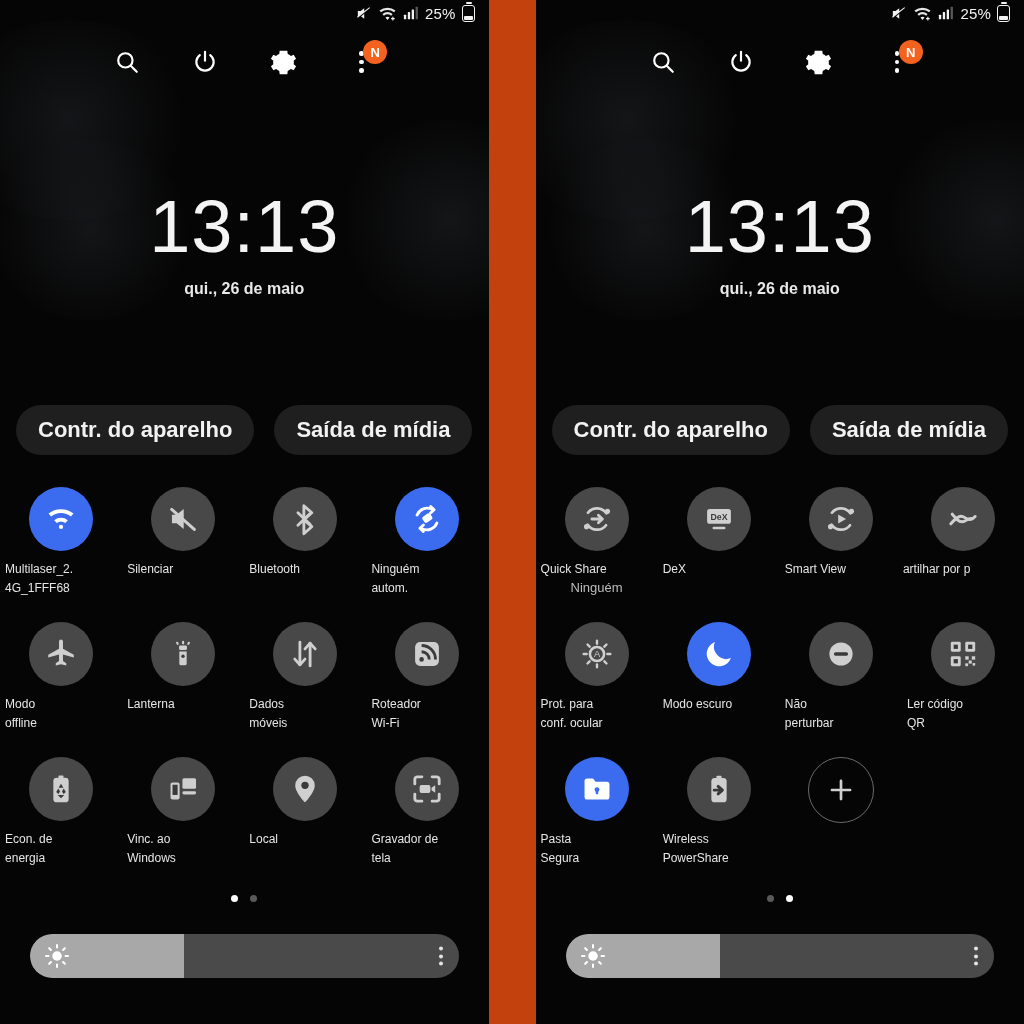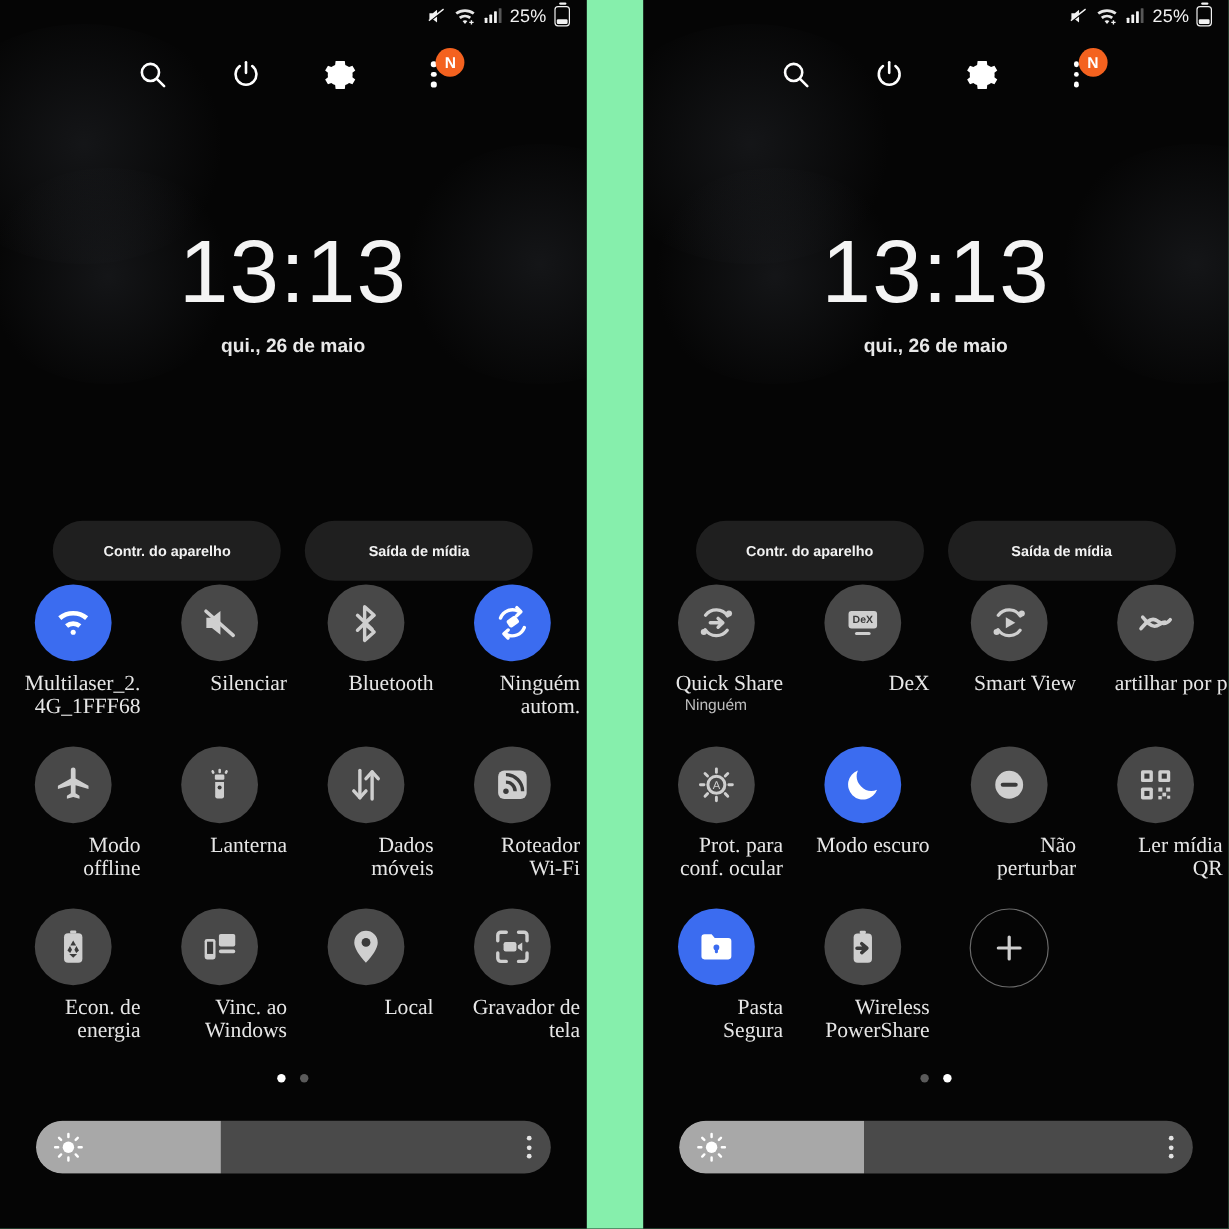--- a/index.html
+++ b/index.html
@@ -1,18 +1,18 @@
 <!DOCTYPE html>
 <html><head>
 <meta charset="utf-8">
 <style>
   html,body{margin:0;padding:0;background:#000;}
   body{width:1024px;height:1024px;overflow:hidden;font-family:"Liberation Sans",sans-serif;
        -webkit-font-smoothing:antialiased;}
-  .screen{position:relative;width:1024px;height:1024px;background:#86efac;display:flex;gap:47px;}
+  .screen{position:relative;width:1024px;height:1024px;background:#c2410c;display:flex;gap:47px;}
   .panel{position:relative;width:512px;height:1024px;background:#050505;overflow:hidden;}
   .panel.right{background:#050505;}
   .glow{position:absolute;border-radius:50%;pointer-events:none;
         background:radial-gradient(circle,rgba(60,64,72,.28) 0%,rgba(0,0,0,0) 70%);}
 
   
   .statusbar{position:absolute;top:0;left:0;right:0;height:26px;display:flex;align-items:center;
              justify-content:flex-end;gap:6px;padding-right:14px;box-sizing:border-box;}
   .sb-ico{display:inline-flex;align-items:center;justify-content:center;color:#f2f2f2;}
   .sb-text{color:#f2f2f2;font-size:15px;letter-spacing:.2px;font-family:"Liberation Sans",sans-serif;}
@@ -33,34 +33,34 @@
   .dots3 span{width:4.5px;height:4.5px;border-radius:50%;background:#fff;display:block;}
 
   
   .clockwrap{position:absolute;top:190px;left:0;right:0;text-align:center;}
   .clock{font-size:74px;line-height:74px;color:#f4f4f4;font-weight:300;letter-spacing:1px;
          font-family:"Liberation Sans",sans-serif;}
   .cdate{margin-top:16px;font-size:16px;color:#e8e8e8;font-weight:700;}
 
   
   .pills{position:absolute;top:405px;left:0;right:0;display:flex;justify-content:center;gap:20px;}
-  .pill{height:50px;min-width:190px;border-radius:26px;background:#1f1f1f;color:#f2f2f2;font-size:12px;
+  .pill{height:50px;min-width:190px;border-radius:26px;background:#1f1f1f;color:#f2f2f2;font-size:22px;
         display:flex;align-items:center;justify-content:center;padding:0 22px;box-sizing:border-box;
-        font-weight:bold;margin-top:29px;}
+        font-weight:bold;}
 
   
   .grid{position:absolute;top:487px;left:0;right:0;}
   .trow{display:flex;height:135px;}
   .tile{flex:1;display:flex;flex-direction:column;align-items:center;}
   .circle{width:64px;height:64px;border-radius:50%;background:#484848;display:flex;align-items:center;
           justify-content:center;}
   .circle.on{background:#3b6cf0;}
   .circle.add{background:transparent;border:1.6px solid #6a6a6a;}
-  .tlabel{margin-top:9px;font-size:18px;line-height:19px;color:#e6e6e6;text-align:right;width:112px;
-          white-space:pre-line;font-family:Liberation Serif, serif;}
+  .tlabel{margin-top:9px;font-size:12px;line-height:19px;color:#e6e6e6;text-align:left;width:112px;
+          white-space:pre-line;}
   .tsub{font-size:13px;color:#bdbdbd;text-align:center;margin-top:1px;line-height:16px;}
   .tile.clip .tlabel{width:120px;white-space:nowrap;overflow:hidden;}
   .tile.clip{overflow:hidden;}
 
   
   .pdots{position:absolute;top:895px;left:0;right:0;display:flex;justify-content:center;gap:12px;}
   .pdots i{width:7px;height:7px;border-radius:50%;background:#5a5a5a;display:block;}
   .pdots i.act{background:#ffffff;}
 
   
@@ -518,21 +518,21 @@
                 </g>
                 <g fill="#cfcfcf">
                   <rect x="13.6" y="13.6" width="2.4" height="2.4"></rect>
                   <rect x="18.2" y="13.6" width="2.4" height="2.4"></rect>
                   <rect x="16" y="16.6" width="2.2" height="2.2"></rect>
                   <rect x="13.6" y="18.6" width="2" height="2"></rect>
                   <rect x="18.8" y="18.4" width="1.8" height="1.8"></rect>
                 </g>
               </svg>
             </div>
-            <div class="tlabel">Ler mídia
+            <div class="tlabel">Ler código
 QR</div>
           </div>
         </div>
         <div class="trow">
           <div class="tile">
             <div class="circle on">
               <svg width="34" height="34" viewBox="0 0 24 24">
                 <path d="M3.2 6.4A1.8 1.8 0 0 1 5 4.6h4.2l1.8 2.2h8A1.8 1.8 0 0 1 20.8 8.6v9A1.8 1.8 0 0 1 19 19.4H5a1.8 1.8 0 0 1-1.8-1.8z" fill="#ffffff"></path>
                 <g fill="#3b6cf0">
                   <circle cx="12" cy="12.4" r="1.7"></circle>

